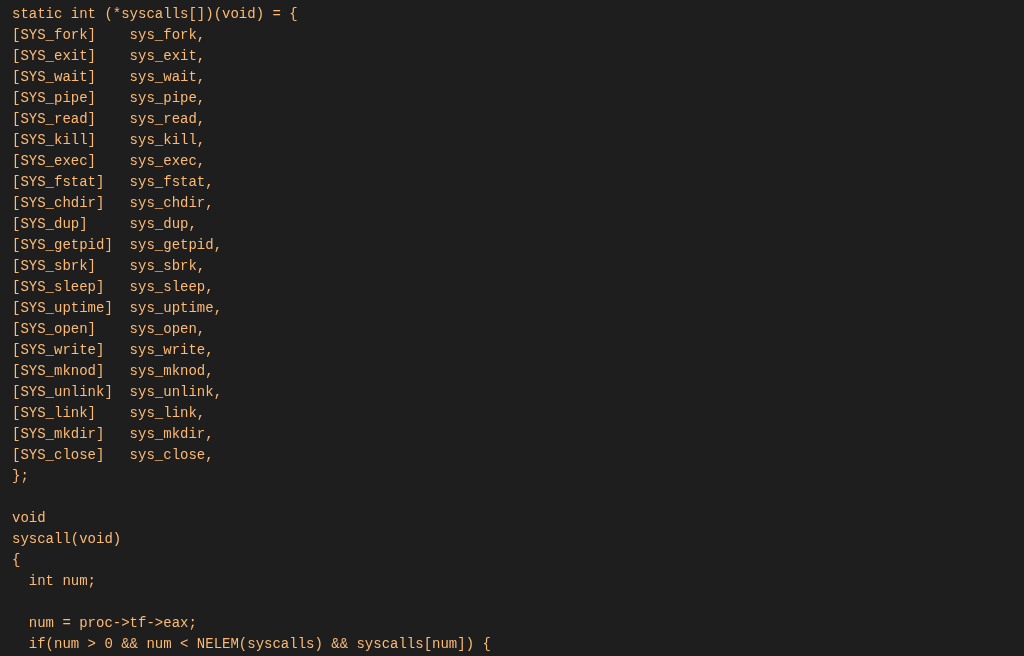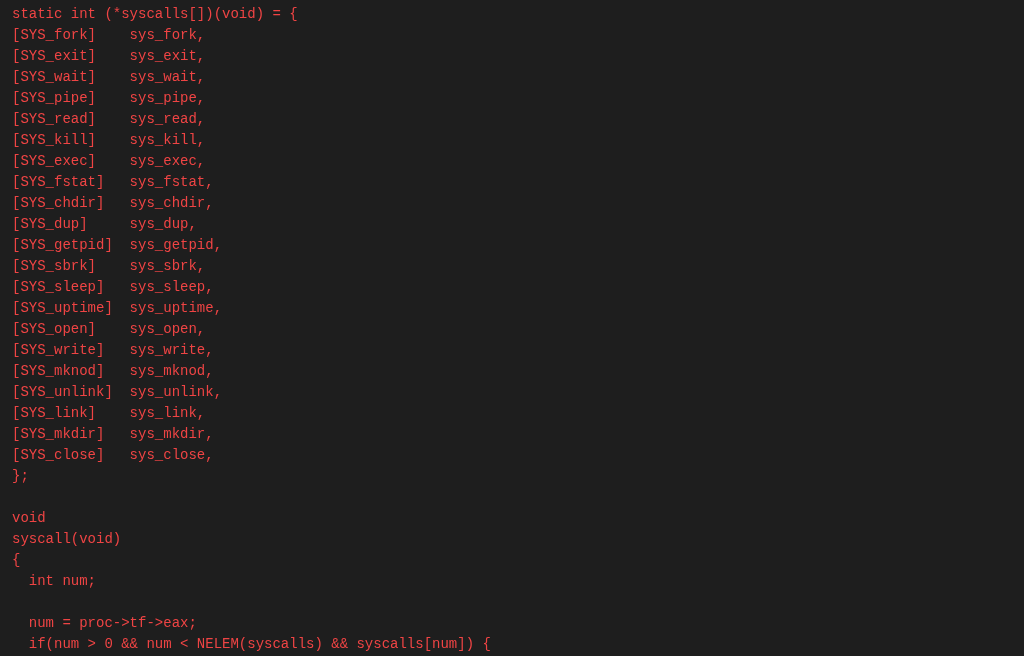--- a/index.html
+++ b/index.html
@@ -23,19 +23,19 @@
       color: #d4d4d4;
       width: 100%;
       height: 100%;
       padding: 4px 12px;
       overflow: hidden;
       white-space: pre;
     }
 
     .code-line {
       display: block;
-      color: #ef4444;
+      color: #fdba74;
     }
   </style>
 </head>
 <body>
 
 <div id="code-container"><span class="code-line">static int (*syscalls[])(void) = {</span><span class="code-line">[SYS_fork]    sys_fork,</span><span class="code-line">[SYS_exit]    sys_exit,</span><span class="code-line">[SYS_wait]    sys_wait,</span><span class="code-line">[SYS_pipe]    sys_pipe,</span><span class="code-line">[SYS_read]    sys_read,</span><span class="code-line">[SYS_kill]    sys_kill,</span><span class="code-line">[SYS_exec]    sys_exec,</span><span class="code-line">[SYS_fstat]   sys_fstat,</span><span class="code-line">[SYS_chdir]   sys_chdir,</span><span class="code-line">[SYS_dup]     sys_dup,</span><span class="code-line">[SYS_getpid]  sys_getpid,</span><span class="code-line">[SYS_sbrk]    sys_sbrk,</span><span class="code-line">[SYS_sleep]   sys_sleep,</span><span class="code-line">[SYS_uptime]  sys_uptime,</span><span class="code-line">[SYS_open]    sys_open,</span><span class="code-line">[SYS_write]   sys_write,</span><span class="code-line">[SYS_mknod]   sys_mknod,</span><span class="code-line">[SYS_unlink]  sys_unlink,</span><span class="code-line">[SYS_link]    sys_link,</span><span class="code-line">[SYS_mkdir]   sys_mkdir,</span><span class="code-line">[SYS_close]   sys_close,</span><span class="code-line">};</span><span class="code-line">&nbsp;</span><span class="code-line">void</span><span class="code-line">syscall(void)</span><span class="code-line">{</span><span class="code-line">  int num;</span><span class="code-line">&nbsp;</span><span class="code-line">  num = proc-&gt;tf-&gt;eax;</span><span class="code-line">  if(num &gt; 0 &amp;&amp; num &lt; NELEM(syscalls) &amp;&amp; syscalls[num]) {</span><span class="code-line">      proc-&gt;tf-&gt;eax = syscalls[num]();</span></div>
 
 </body></html>

